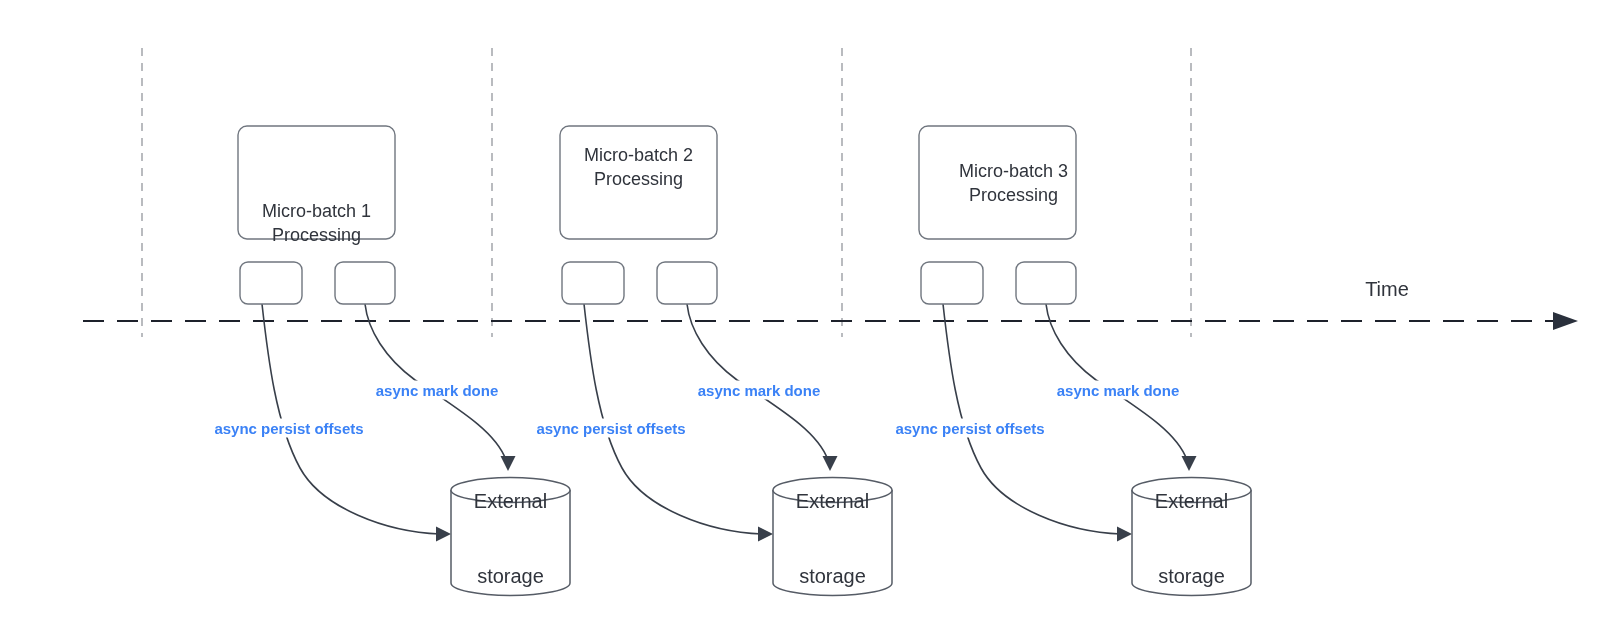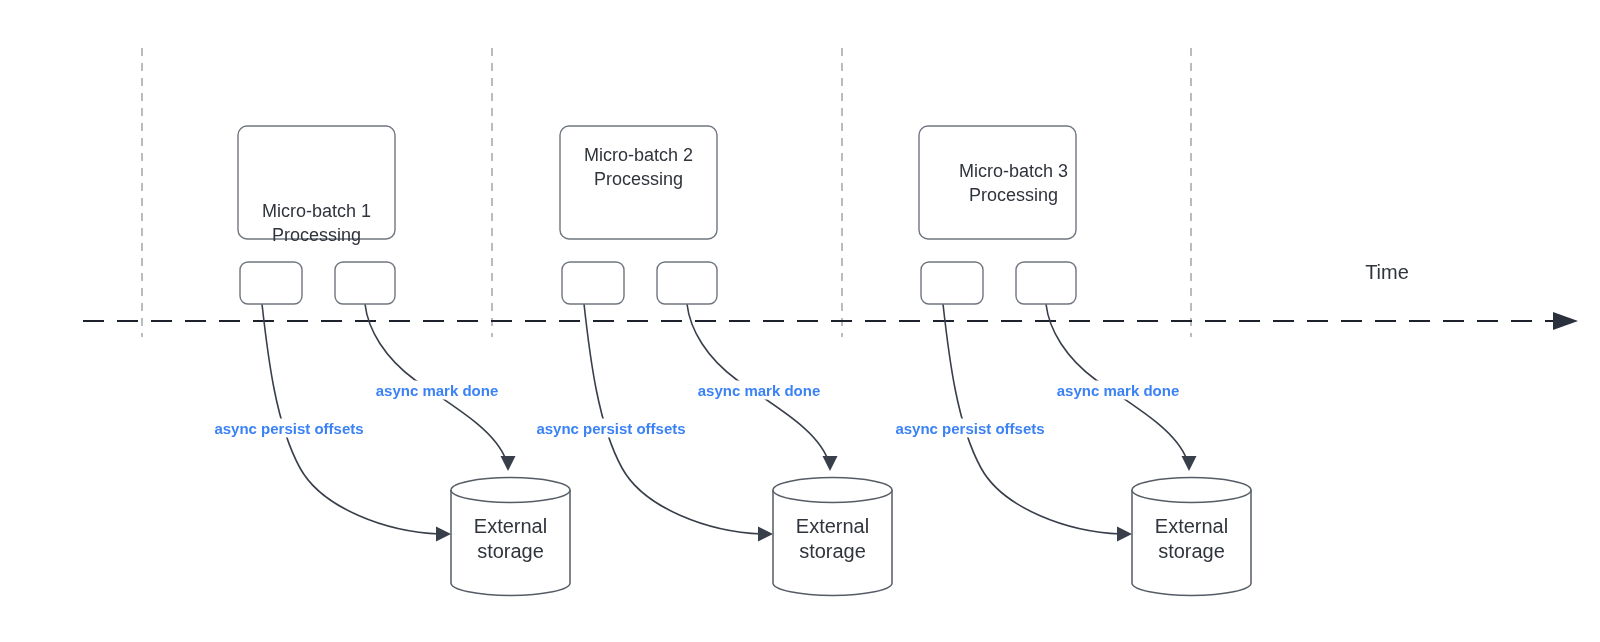--- a/index.html
+++ b/index.html
@@ -20,21 +20,21 @@
 
   
   .overlay { position:absolute; }
   .proc-label {
     width:157px; height:113px; display:flex; flex-direction:column;
     align-items:center; justify-content:center;
     font-size:18px; line-height:24px; color:#30343c; text-align:center;
   }
   .storage-label {
     width:119px; height:100px; display:flex; flex-direction:column;
-    align-items:center; justify-content:center;
+    align-items:center; justify-content:space-between;
     font-size:20px; line-height:25px; color:#30343c; text-align:center;
   }
   .arrow-label {
     transform:translate(-50%,-50%);
     font-size:15px; font-weight:bold; color:#3b82f6; white-space:nowrap;
     background:#ffffff; padding:1px 3px;
   }
   .time-label {
     transform:translate(-50%,-50%);
     font-size:20px; color:#30343c; white-space:nowrap;
@@ -98,15 +98,15 @@
     <span>Micro-batch 3</span>
     <span>Processing</span>
   </div>
   <div class="overlay arrow-label" style="left:970px; top:428px;">async persist offsets</div>
   <div class="overlay arrow-label" style="left:1118px; top:390px;">async mark done</div>
   <div class="overlay storage-label" style="left:1132px; top:489px;">
     <span>External</span>
     <span>storage</span>
   </div>
 
-  <div class="overlay time-label" style="left:1387px; top:272px;">Time</div>
+  <div class="overlay time-label" style="left:1387px; top:289px;">Time</div>
 
 </div>
 
 </body></html>

